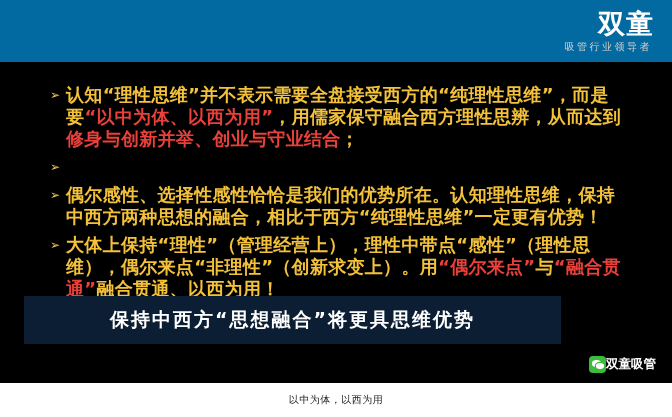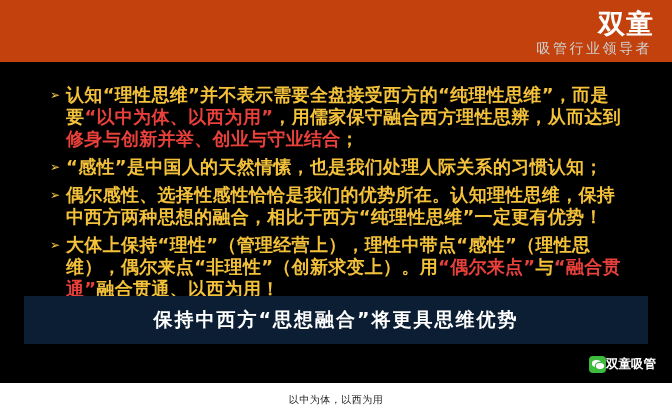--- a/index.html
+++ b/index.html
@@ -20,21 +20,21 @@
     background: #000000;
     overflow: hidden;
   }
   
   .header {
     position: absolute;
     left: 0;
     top: 0;
     width: 672px;
     height: 62px;
-    background: #c2410c;
+    background: #0369a1;
   }
   .logo-wrap {
     position: absolute;
     right: 18px;
     top: 10px;
     display: flex;
     align-items: flex-end;
     gap: 7px;
   }
   .logo-cn {
@@ -56,21 +56,21 @@
   .logo-reg {
     font-size: 9px;
     vertical-align: super;
     font-weight: normal;
   }
   .logo-sub {
     position: absolute;
     right: 20px;
     top: 40px;
     color: #cfcfcf;
-    font-size: 14px;
+    font-size: 10px;
     letter-spacing: 2.5px;
     font-family: "DejaVu Sans", "Liberation Sans", sans-serif;
   }
   
   .panel {
     position: absolute;
     left: 24px;
     top: 62px;
     width: 624px;
     height: 232px;
@@ -97,21 +97,21 @@
     font-family: "DejaVu Sans", "Liberation Sans", sans-serif;
     letter-spacing: 0.3px;
   }
   .y { color: #f3c13a; }
   .r { color: #e8403a; }
   
   .band {
     position: absolute;
     left: 24px;
     top: 296px;
-    width: 624px;
+    width: 537px;
     height: 48px;
     background: #0b1e33;
     display: flex;
     align-items: center;
     justify-content: center;
   }
   .band-text {
     color: #ffffff;
     font-size: 19px;
     font-weight: bold;
@@ -193,21 +193,20 @@
 
   <div class="panel">
 
     <div class="bullet-row">
       <span class="arrow">➢</span>
       <span class="btext"><span class="y">认知“理性思维”并不表示需要全盘接受西方的“纯理性思维”，而是要</span><span class="r">“以中为体、以西为用”</span><span class="y">，用儒家保守融合西方理性思辨，从而达到</span><span class="r">修身与创新并举、创业与守业结合</span><span class="y">；</span></span>
     </div>
 
     <div class="bullet-row">
       <span class="arrow">➢</span>
-      <span class="btext"><span class="y">“感性”是中国人的天然情愫，也是我们处理人际关系的习惯认知；</span></span>
     </div>
 
     <div class="bullet-row">
       <span class="arrow">➢</span>
       <span class="btext"><span class="y">偶尔感性、选择性感性恰恰是我们的优势所在。认知理性思维，保持中西方两种思想的融合，相比于西方“纯理性思维”一定更有优势！</span></span>
     </div>
 
     <div class="bullet-row">
       <span class="arrow">➢</span>
       <span class="btext"><span class="y">大体上保持“理性”（管理经营上），理性中带点“感性”（理性思维），偶尔来点“非理性”（创新求变上）。用</span><span class="r">“偶尔来点”</span><span class="y">与</span><span class="r">“融合贯通”</span><span class="y">融合贯通、以西为用！</span></span>

